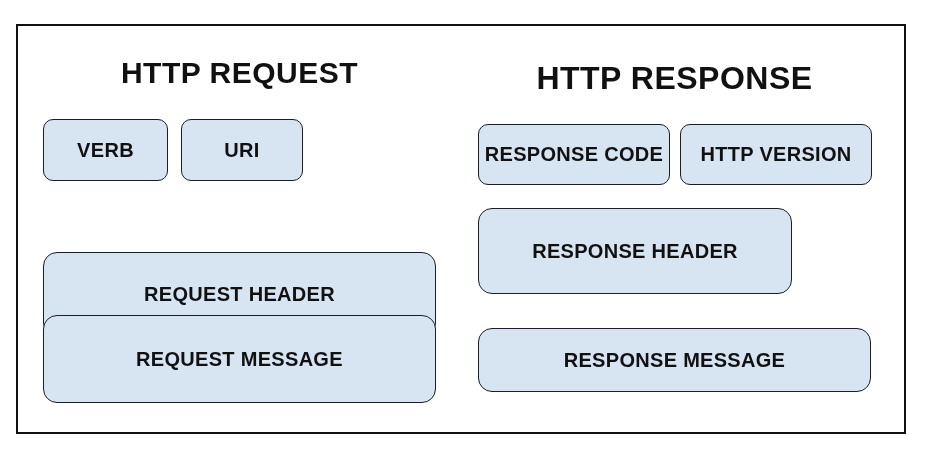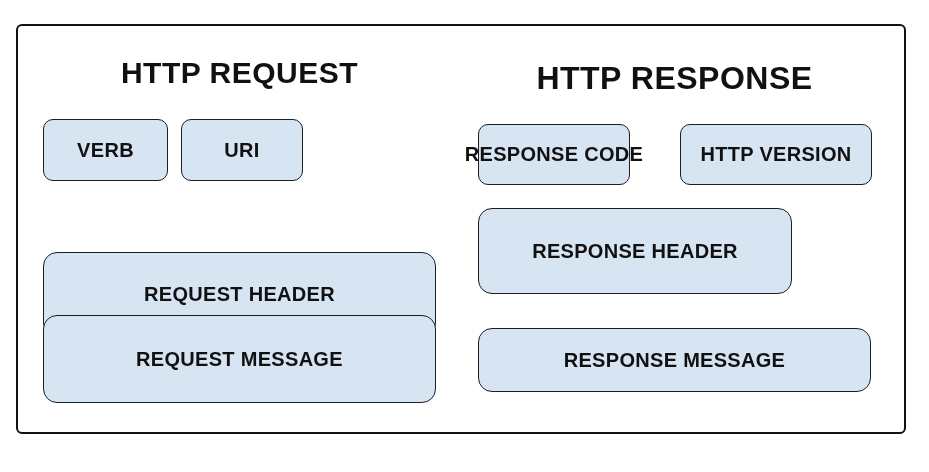--- a/index.html
+++ b/index.html
@@ -2,21 +2,21 @@
 <html style="--bg: #ffffff; --frame: #111111; --fill: #d7e4f2; --stroke: #1b1e24; --text: #111111;"><head>
 <meta charset="utf-8">
 <style>
   :root {
     --bg: #ffffff;
     --frame: #111111;
     --fill: #d7e4f2;
     --stroke: #1b1e24;
     --text: #111111;
   }
-  * { margin: 0; padding: 0; box-sizing: border-box; border-radius: 6px; }
+  * { margin: 0; padding: 0; box-sizing: border-box; }
   html, body {
     width: 929px; height: 472px;
     background: var(--bg);
     font-family: "Liberation Sans", "DejaVu Sans", sans-serif;
     overflow: hidden;
   }
   .canvas {
     position: relative;
     width: 929px; height: 472px;
     background: var(--bg);
@@ -56,21 +56,21 @@
   .large { border-radius: 14px; }
 
   
   .verb        { left: 43px;  top: 119px; width: 125px; height: 62px; }
   .uri         { left: 181px; top: 119px; width: 122px; height: 62px; }
   .version     { left: 314px; top: 119px; width: 122px; height: 62px; }
   .req-header  { left: 43px;  top: 207px; width: 393px; height: 85px; margin-top: 45px; }
   .req-message { left: 43px;  top: 315px; width: 393px; height: 88px; text-align: right; }
 
   
-  .resp-code    { left: 478px; top: 124px; width: 152px; height: 61px; }
+  .resp-code    { left: 478px; top: 124px; width: 192px; height: 61px; }
   .http-version { left: 680px; top: 124px; width: 192px; height: 61px; }
   .resp-header  { left: 478px; top: 208px; width: 314px; height: 86px; }
   .resp-message { left: 478px; top: 328px; width: 393px; height: 64px; }
 </style>
 </head>
 <body>
 
 <div class="canvas">
   <div class="frame"></div>
 

